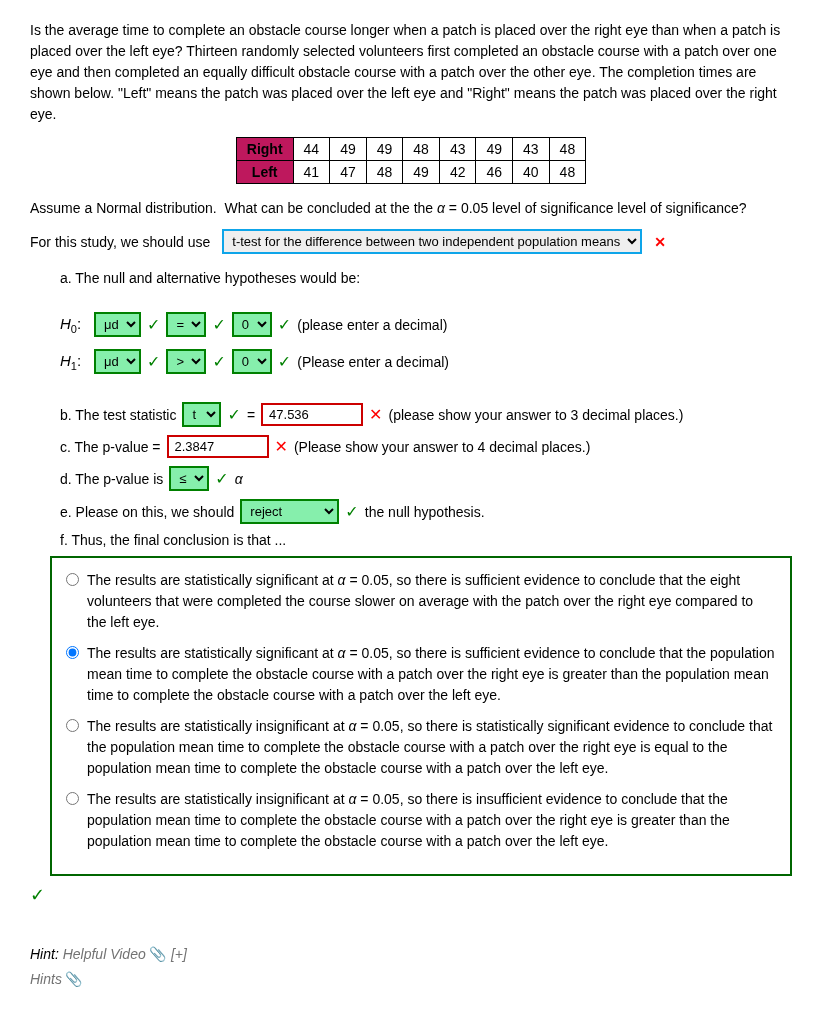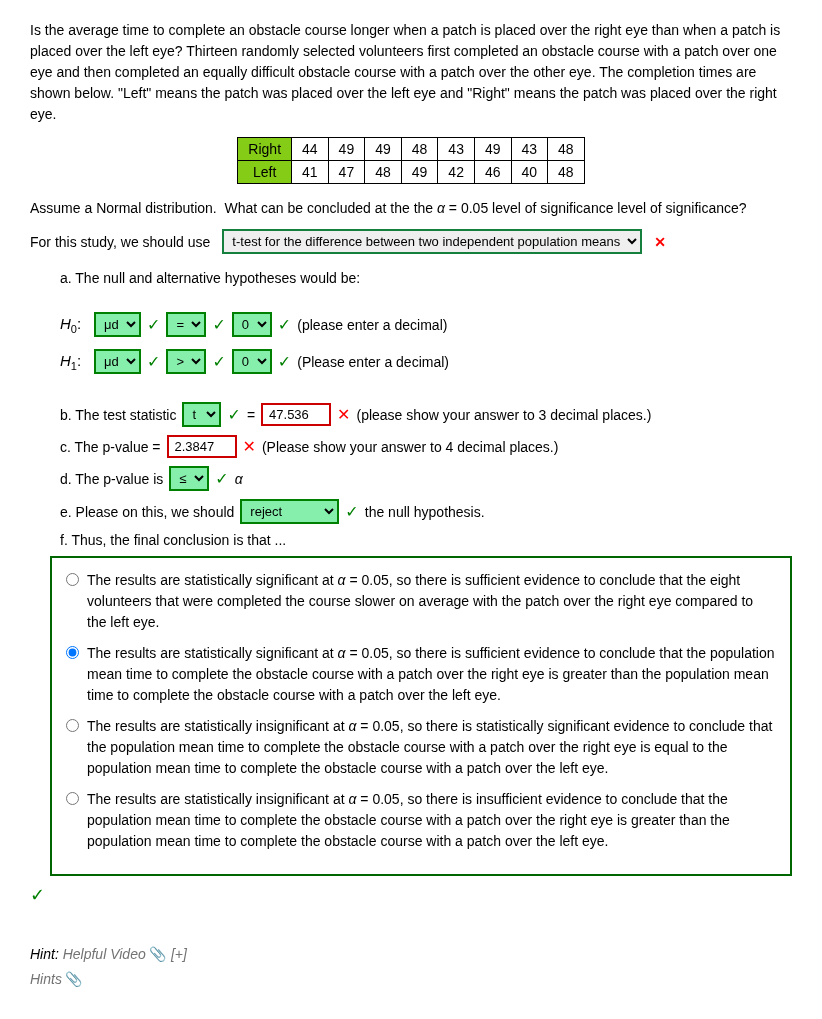--- a/index.html
+++ b/index.html
@@ -27,40 +27,39 @@
     .data-table {
       border-collapse: collapse;
       margin: 0 auto;
     }
     .data-table td, .data-table th {
       border: 1px solid #000;
       padding: 3px 10px;
       text-align: center;
     }
     .data-table .header-cell {
-      font-weight: normal;
-      background: #84cc16;
+      font-weight: bold;
+      background: #be185d;
     }
     .assume-text {
       margin-bottom: 10px;
       line-height: 1.5;
     }
     .study-row {
       display: flex;
       align-items: center;
       margin-bottom: 16px;
       flex-wrap: wrap;
       gap: 12px;
     }
     .study-select {
-      border: 2px solid #15803d;
+      border: 2px solid #0ea5e9;
       padding: 2px 4px;
       font-size: 13px;
       min-width: 380px;
-      text-align: center;
     }
     .x-btn {
       color: red;
       font-weight: bold;
       cursor: pointer;
       font-size: 14px;
     }
     .section-label {
       margin-bottom: 10px;
       font-size: 14px;
@@ -92,21 +91,21 @@
       display: flex;
       align-items: center;
       margin-bottom: 8px;
       gap: 6px;
       flex-wrap: wrap;
     }
     input.answer-input {
       border: 2px solid #cc0000;
       padding: 2px 6px;
       font-size: 13px;
-      width: 70px;
+      width: 102px;
     }
     .hint-section {
       margin-top: 20px;
       font-size: 14px;
       line-height: 1.8;
     }
     .hint-link {
       color: #737373;
       text-decoration: none;
       font-style: italic;

